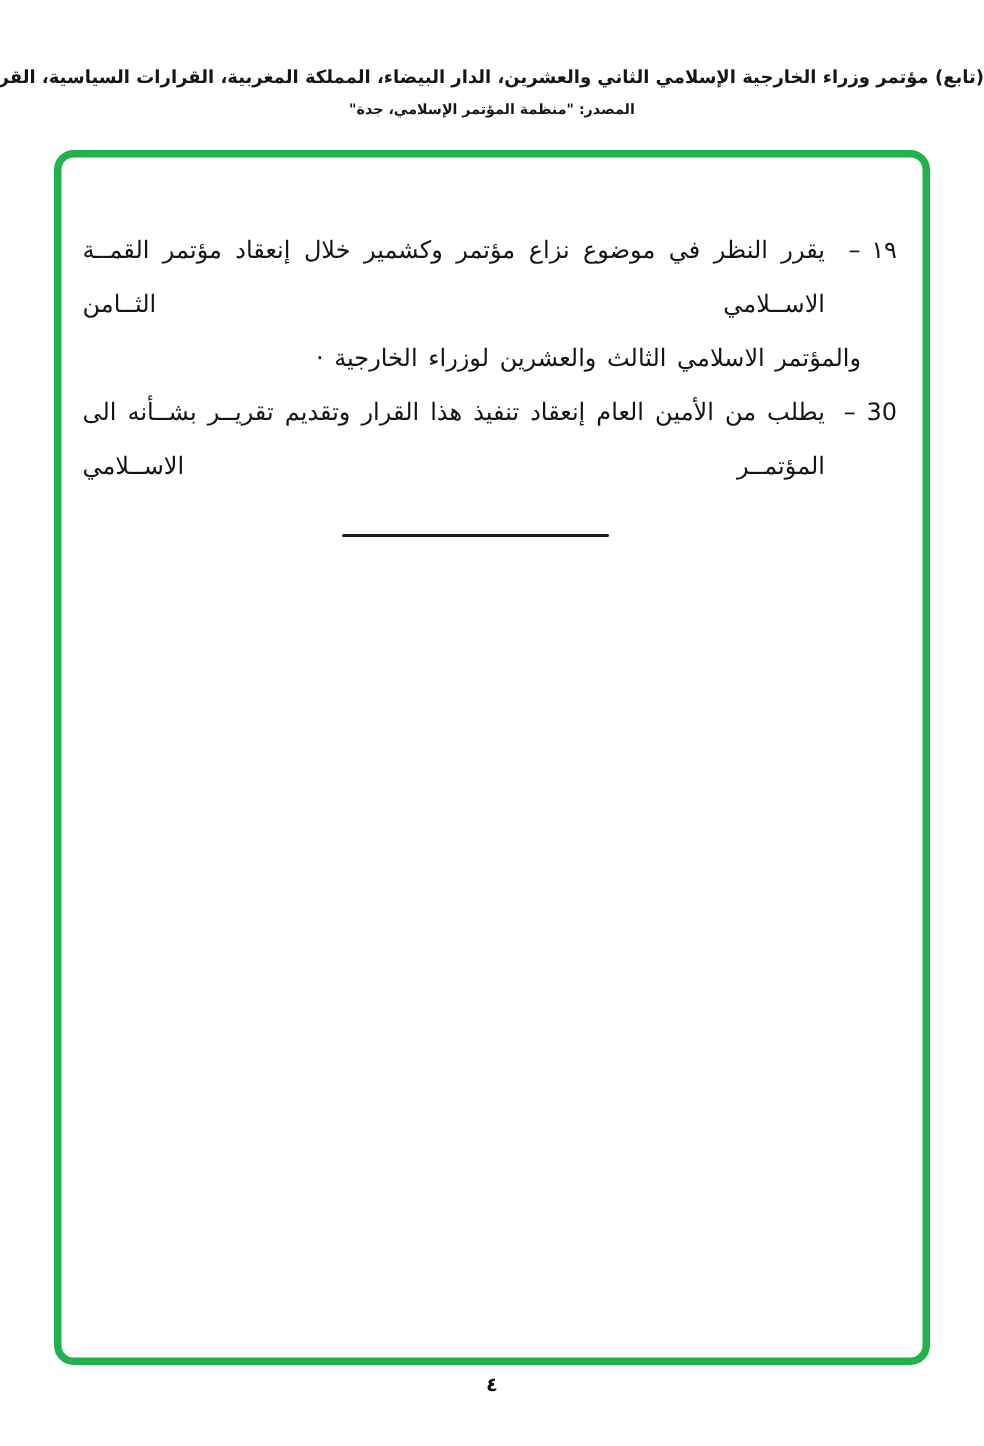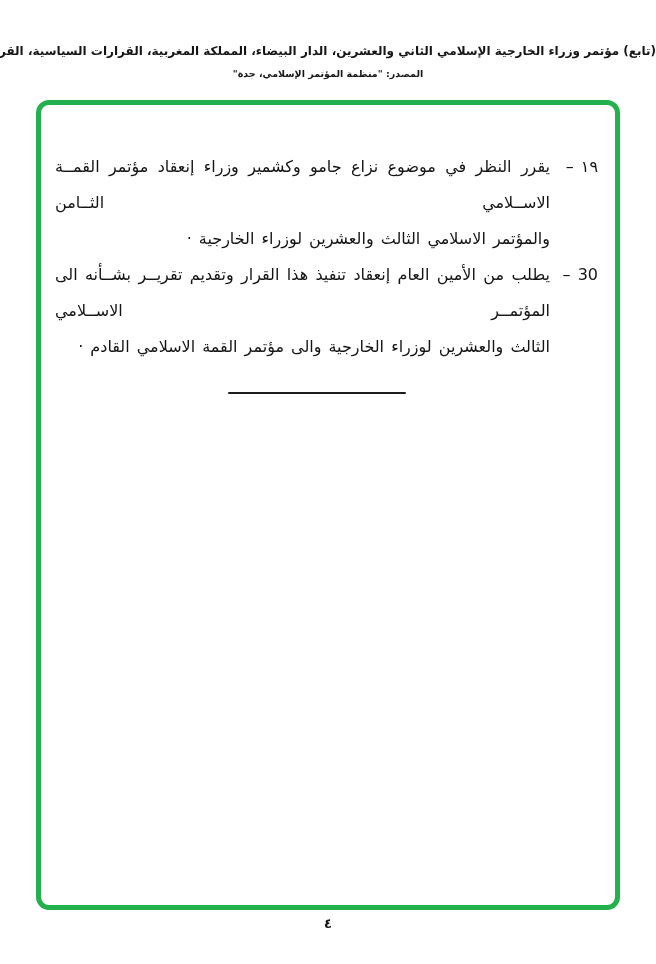--- a/index.html
+++ b/index.html
@@ -66,21 +66,21 @@
     flex: 0 0 48px;
     text-align: right;
     white-space: nowrap;
   }
   .txt {
     flex: 1 1 auto;
     text-align: justify;
     text-align-last: justify;
   }
   .line-cont {
-    margin-right: 48px;
+    margin-right: 24px;
     text-align: right;
   }
   
   .divider {
     width: 178px;
     height: 2px;
     background: #1c1c1c;
     margin: 27px auto 0 auto;
     transform: translateX(-10px);
     border-radius: 1px;
@@ -103,31 +103,30 @@
     <div class="header-line1">(تابع) مؤتمر وزراء الخارجية الإسلامي الثاني والعشرين، الدار البيضاء، المملكة المغربية، القرارات السياسية، القرار الرقم ٢٢/٨-س</div>
     <div class="header-line2">المصدر: "منظمة المؤتمر الإسلامي، جدة"</div>
   </div>
 
   <div class="green-frame">
     <div class="body-text">
 
       <div class="item">
         <div class="line-first">
           <span class="num-block">١٩ –</span>
-          <span class="txt">يقرر النظر في موضوع نزاع جامو وكشمير وزراء إنعقاد مؤتمر القمــة الاســلامي الثــامن</span>
+          <span class="txt">يقرر النظر في موضوع نزاع مؤتمر وكشمير خلال إنعقاد مؤتمر القمــة الاســلامي الثــامن</span>
         </div>
         <div class="line-cont">والمؤتمر الاسلامي الثالث والعشرين لوزراء الخارجية ·</div>
       </div>
 
       <div class="item">
         <div class="line-first">
           <span class="num-block">30 –</span>
           <span class="txt">يطلب من الأمين العام إنعقاد تنفيذ هذا القرار وتقديم تقريــر بشــأنه الى المؤتمــر الاســلامي</span>
         </div>
-        <div class="line-cont">الثالث والعشرين لوزراء الخارجية والى مؤتمر القمة الاسلامي القادم ·</div>
       </div>
 
       <div class="divider"></div>
 
     </div>
   </div>
 
   <div class="page-number">٤</div>
 
 </div>

